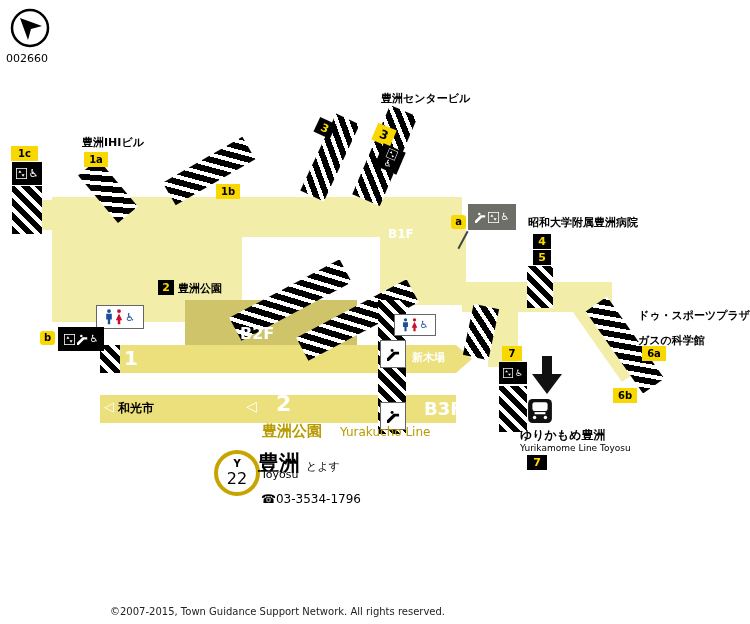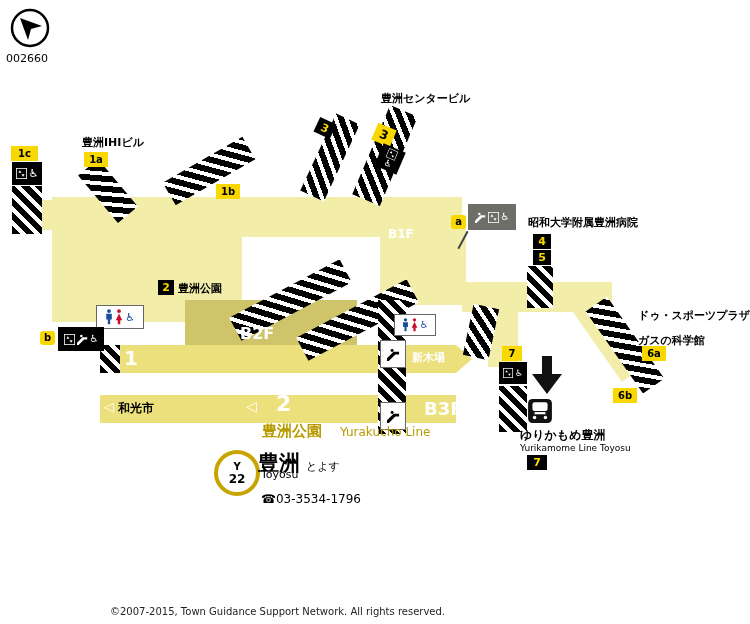--- a/index.html
+++ b/index.html
@@ -205,21 +205,21 @@
   <div class="abs wt" style="left:104px;top:400px;font-size:13px">◁</div>
   <div class="abs n" style="left:118px;top:401px;font-size:12px">和光市</div>
   <div class="abs wt" style="left:246px;top:399px;font-size:14px">◁</div>
   <div class="abs wt" style="left:276px;top:393px;font-size:22px">2</div>
 
   <div class="abs gold" style="left:262px;top:422px;font-size:15px">豊洲公園</div>
   <div class="abs gold" style="left:340px;top:425px;font-size:12px;font-weight:400">Yurakucho Line</div>
 
   <div class="abs roundel" style="left:214px;top:450px;width:38px;height:38px">
     <span style="font-size:10px;font-weight:700">Y</span>
-    <span style="font-size:12px;font-weight:700">22</span>
+    <span style="font-size:16px;font-weight:400">22</span>
   </div>
   <div class="abs n" style="left:258px;top:450px;font-size:21px">豊洲</div>
   <div class="abs" style="left:306px;top:459px;font-size:11px;white-space:nowrap">とよす</div>
   <div class="abs" style="left:261px;top:468px;font-size:11px">Toyosu</div>
   <div class="abs" style="left:261px;top:492px;font-size:12px">☎03-3534-1796</div>
 
   <div class="abs" style="left:0;top:606px;width:555px;text-align:center;font-size:10px;color:#222">©2007-2015, Town Guidance Support Network. All rights reserved.</div>
 
 </div>
 

